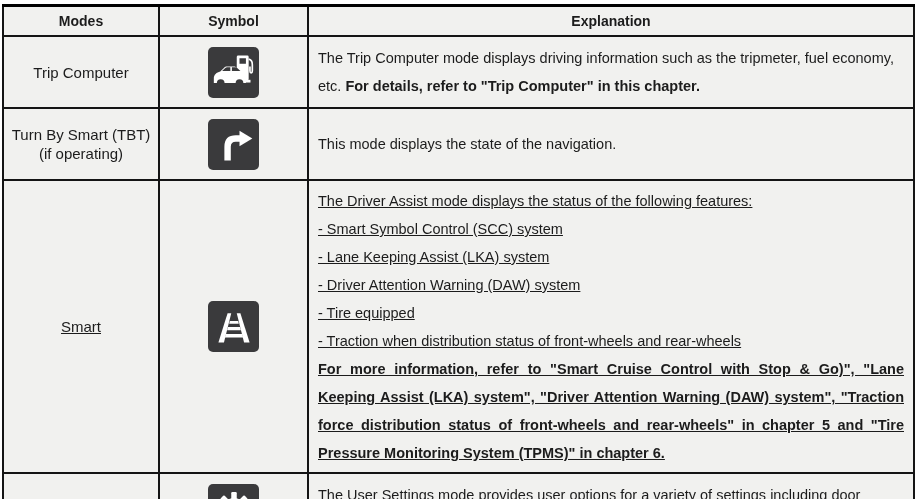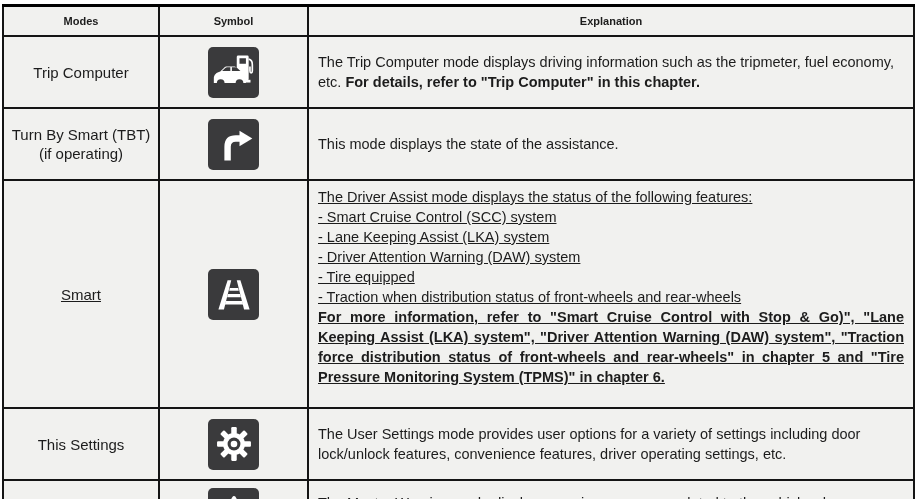--- a/index.html
+++ b/index.html
@@ -12,35 +12,35 @@
     border-collapse:collapse; table-layout:fixed;
     width:911px; margin:4px 0 0 2px;
     background:#f1f1ef;
   }
   table.modes { border:2px solid #000; border-top:3px solid #000; border-bottom:3px solid #000; }
   table.modes th, table.modes td { border:2px solid #141414; }
   col.c-mode { width:156px; }
   col.c-sym  { width:149px; }
   col.c-exp  { width:606px; }
   th {
-    height:24px; font-size:11px; font-weight:bold; text-align:center;
+    height:24px; font-size:14px; font-weight:bold; text-align:center;
     padding:2px 0; background:#f1f1ef;
   }
   td { vertical-align:middle; background:#f1f1ef; }
   .mode-cell {
     text-align:center; font-size:15px; line-height:19px; padding:2px 4px;
   }
   .sym-cell { text-align:center; }
   .icon-tile {
     width:51px; height:51px; margin:0 auto; border-radius:5px;
     background:#3a3a3c; display:flex; align-items:center; justify-content:center;
   }
   .icon-tile svg { display:block; }
   .exp-cell {
-    font-size:14.5px; line-height:20px; padding:5px 9px; text-align:left;
+    font-size:14.5px; line-height:28px; padding:5px 9px; text-align:left;
   }
   .exp-cell strong { font-weight:bold; }
   .exp-top { vertical-align:top; padding-top:6px; }
   .bold-just { font-weight:bold; text-align:justify; }
   tr.h-60 td { height:60px; }
   tr.h-215 td { height:215px;text-decoration:underline; }
   tr.h-54 td { height:54px; }
 </style>
 </head>
 <body>
@@ -91,40 +91,40 @@
         </td>
         <td class="sym-cell">
           <div class="icon-tile">
             <svg width="44" height="44" viewBox="0 0 48 48">
               <path d="M17,42 V27 q0,-9 9,-9 h6" fill="none" stroke="#fff" stroke-width="7"></path>
               <polygon points="30,9.5 44,18 30,26.5" fill="#fff"></polygon>
             </svg>
           </div>
         </td>
         <td class="exp-cell">
-          <span>This mode displays the state of the assistance.</span>
+          <span>This mode displays the state of the navigation.</span>
         </td>
       </tr>
 
       <tr class="h-215">
         <td class="mode-cell">Smart</td>
         <td class="sym-cell">
           <div class="icon-tile">
             <svg width="44" height="44" viewBox="0 0 48 48">
               <polygon points="7,41 13,41 21,9 17,9" fill="#fff"></polygon>
               <polygon points="41,41 35,41 27,9 31,9" fill="#fff"></polygon>
               <polygon points="14,35.5 34,35.5 33,31.5 15,31.5" fill="#fff"></polygon>
               <polygon points="16.5,27.5 31.5,27.5 30.7,24 17.3,24" fill="#fff"></polygon>
               <polygon points="18.8,20.5 29.2,20.5 28.6,17.5 19.4,17.5" fill="#fff"></polygon>
             </svg>
           </div>
         </td>
         <td class="exp-cell exp-top">
           <div>The Driver Assist mode displays the status of the following features:</div>
-          <div>- Smart Cruise Control (SCC) system</div>
+          <div>- Smart Symbol Control (SCC) system</div>
           <div>- Lane Keeping Assist (LKA) system</div>
           <div>- Driver Attention Warning (DAW) system</div>
           <div>- Tire equipped</div>
           <div>- Traction when distribution status of front-wheels and rear-wheels</div>
           <div class="bold-just">For more information, refer to "Smart Cruise Control with Stop &amp; Go)", "Lane Keeping Assist (LKA) system", "Driver Attention Warning (DAW) system", "Traction force distribution status of front-wheels and rear-wheels" in chapter 5 and "Tire Pressure Monitoring System (TPMS)" in chapter 6.</div>
         </td>
       </tr>
 
       <tr class="h-60">
         <td class="mode-cell">This Settings</td>

